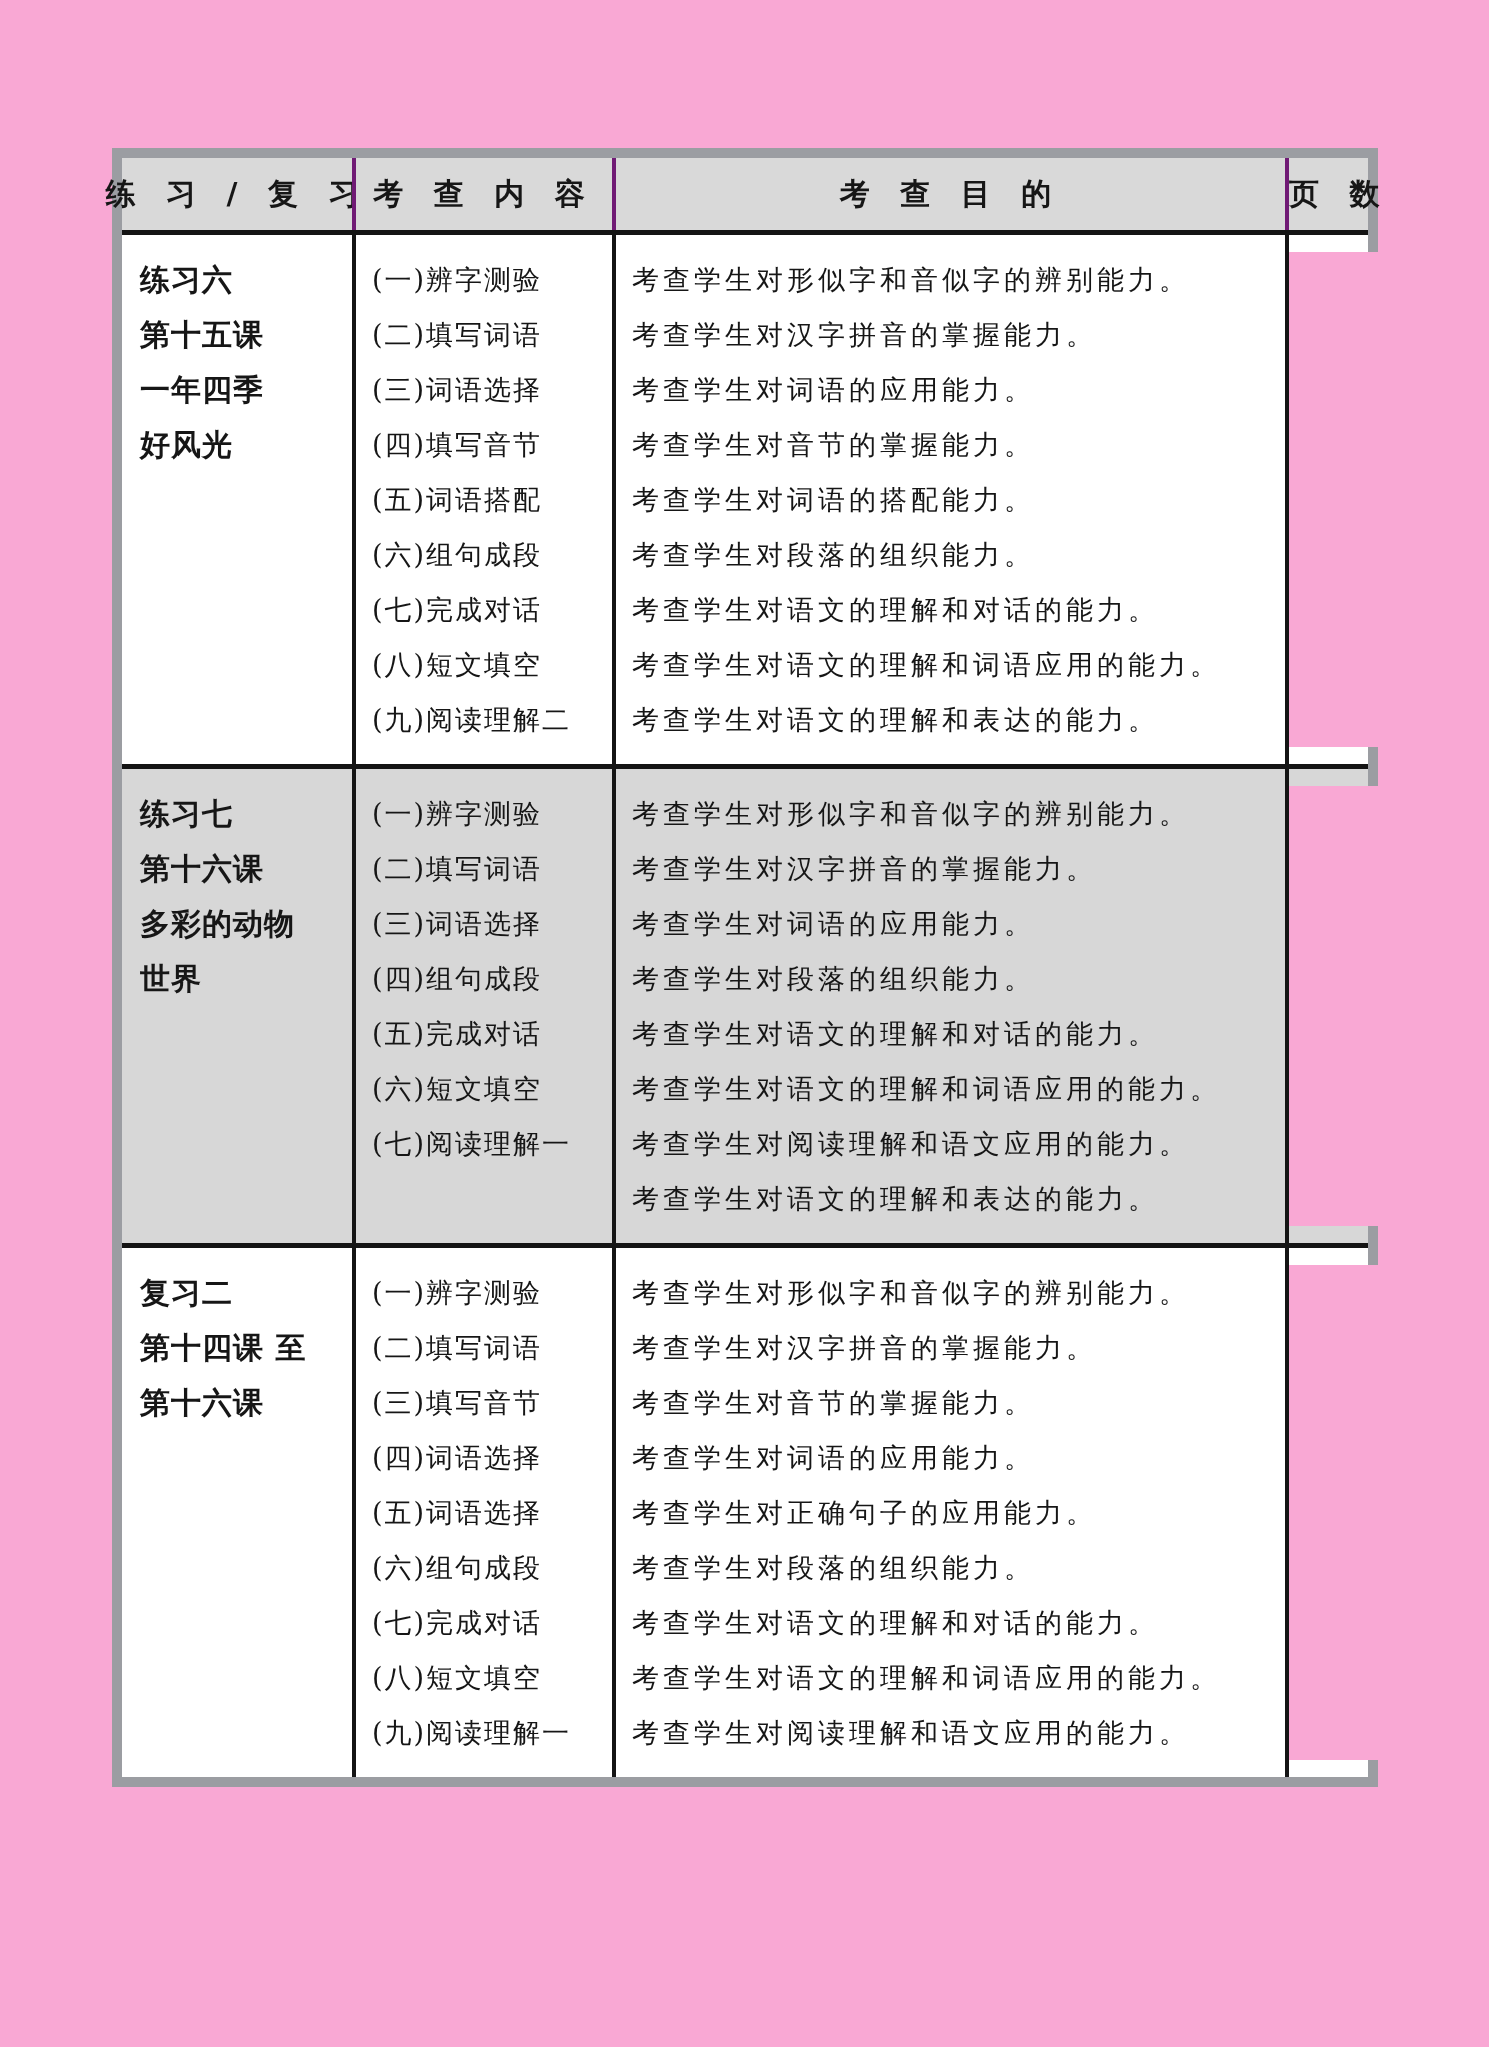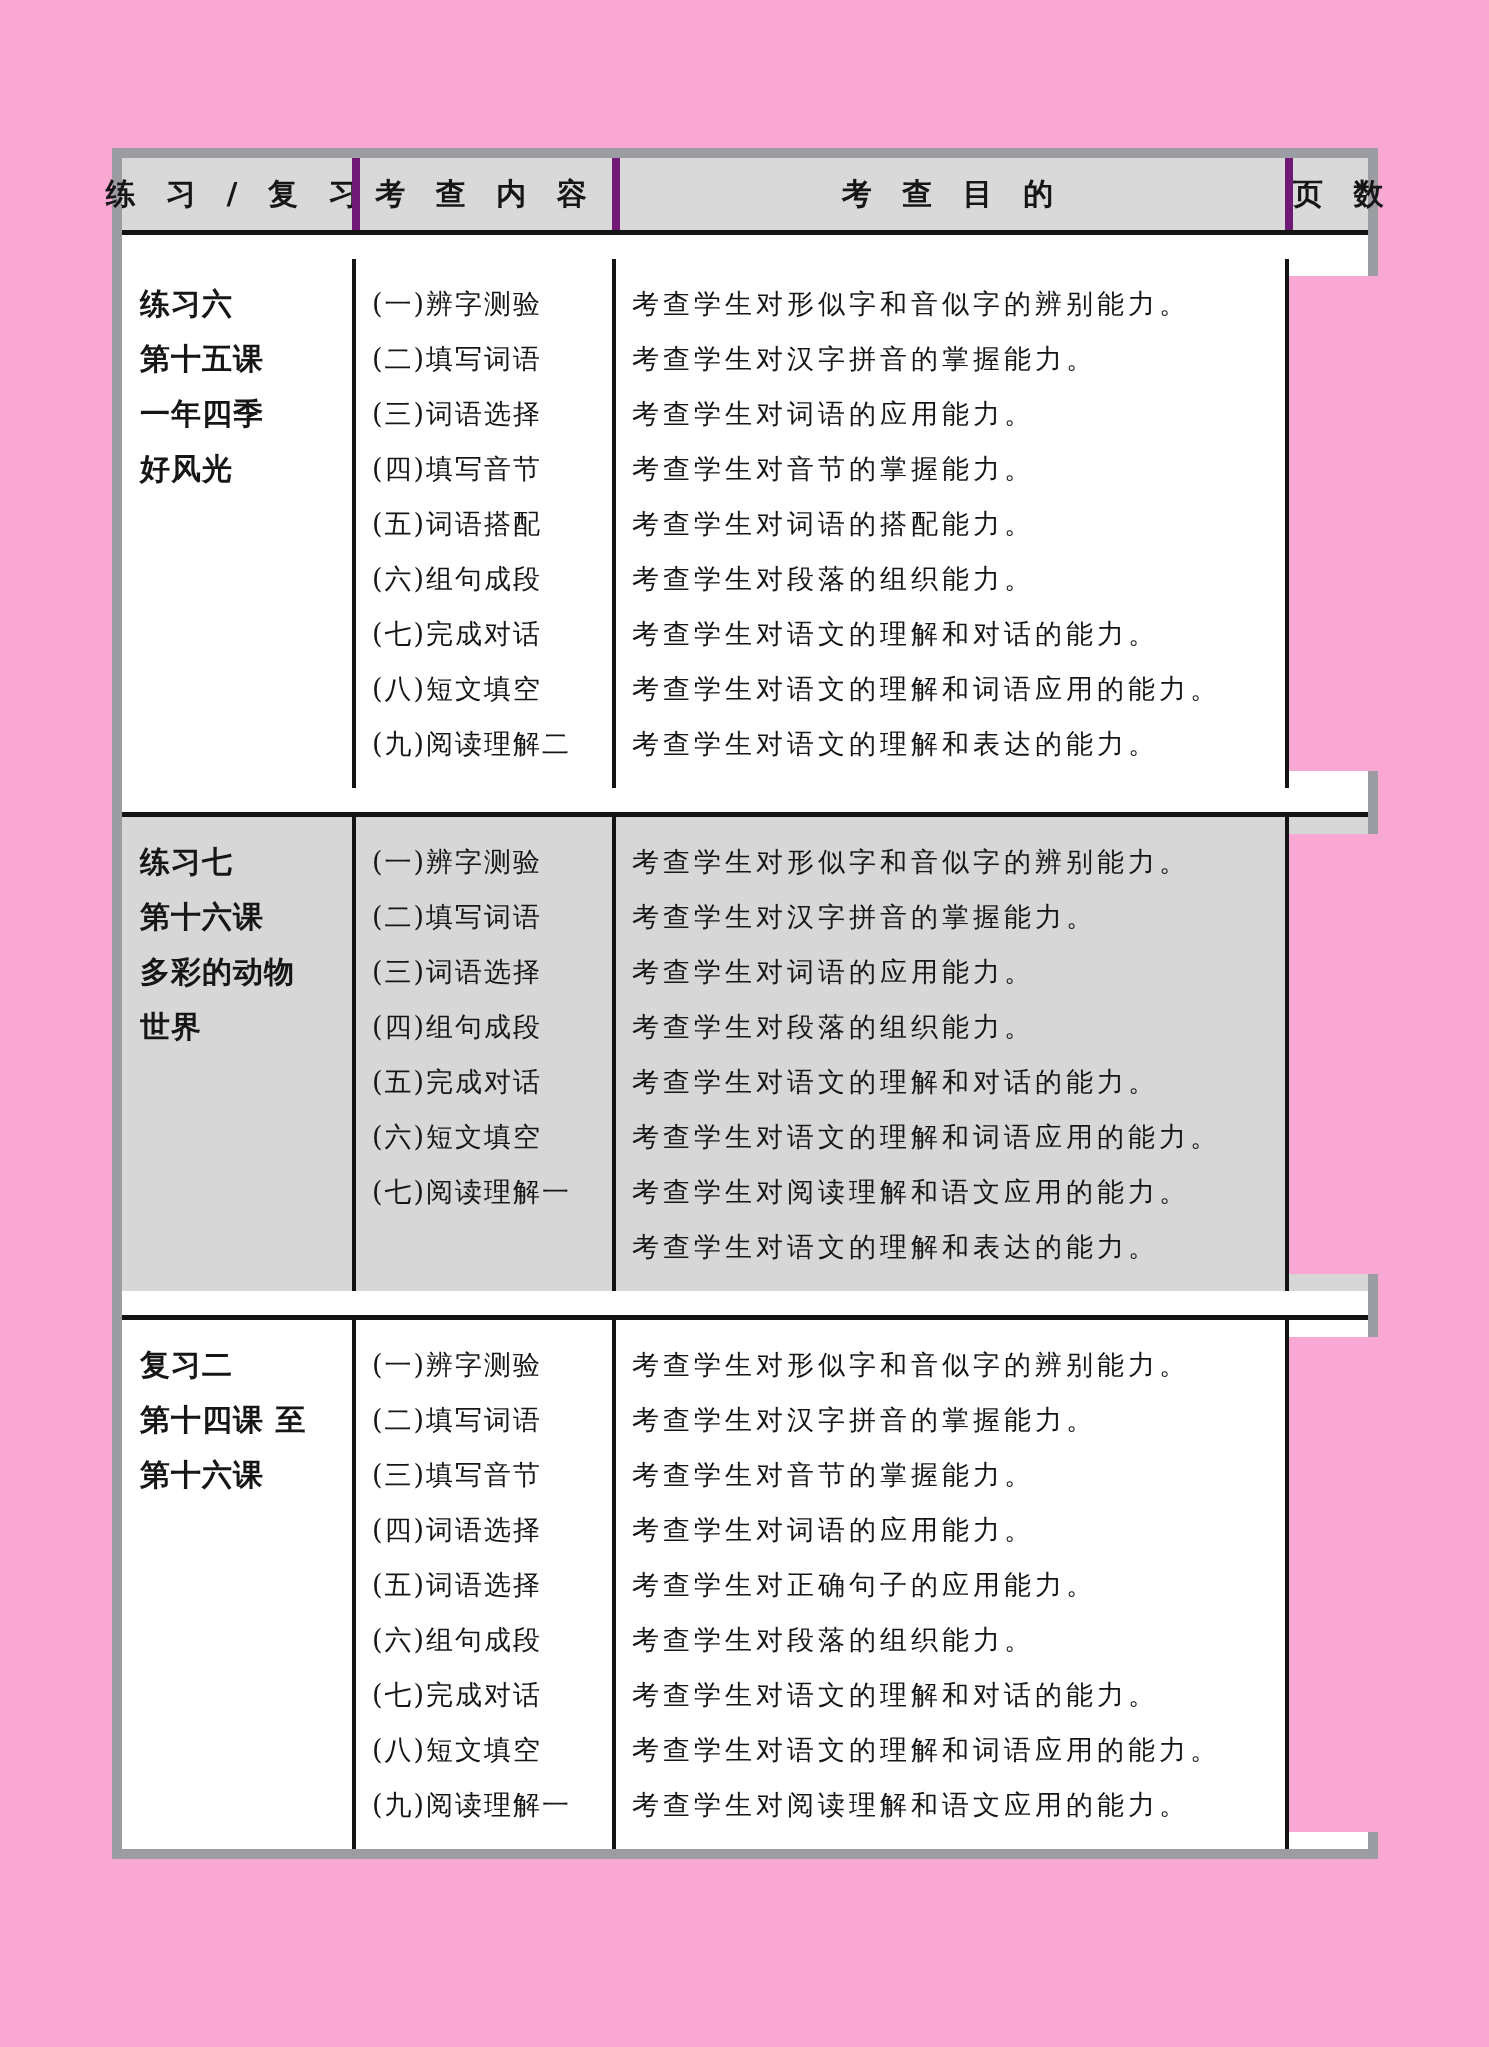--- a/index.html
+++ b/index.html
@@ -41,26 +41,25 @@
   .header-cell {
     height: 72px;
     display: flex;
     align-items: center;
     justify-content: center;
     font-size: 30px;
     font-weight: 600;
     letter-spacing: 10px;
     white-space: nowrap;
   }
-  .header-cell:nth-child(n+2) { border-left: 8px solid #701a75; }
+  .header-cell:nth-child(n+2) { border-left: 4px solid #701a75; }
 
   
   .section {
     background: #ffffff;
-    margin-top: 24px;
   }
   .section.shaded { background: #d7d7d7; }
   .section + .section { border-top: 5px solid #141414; }
   .col {
     padding-top: 17px;
     padding-bottom: 17px;
   }
   .col:nth-child(n+2) { border-left: 4px solid #141414; }
 
   .title-line {

